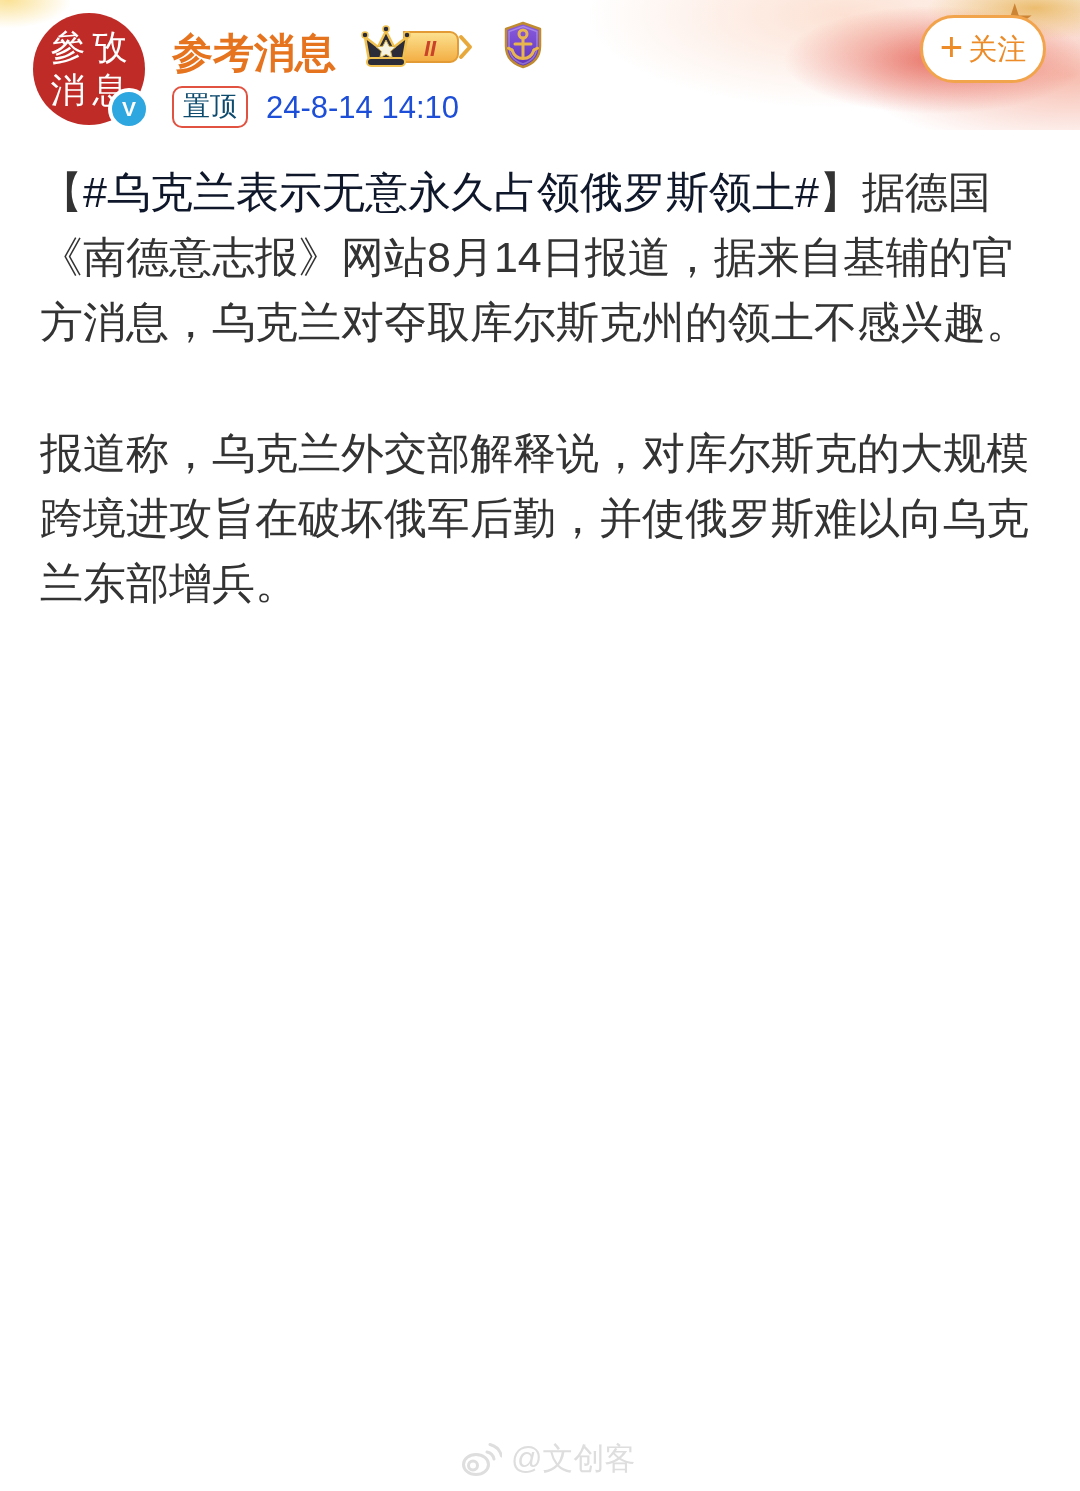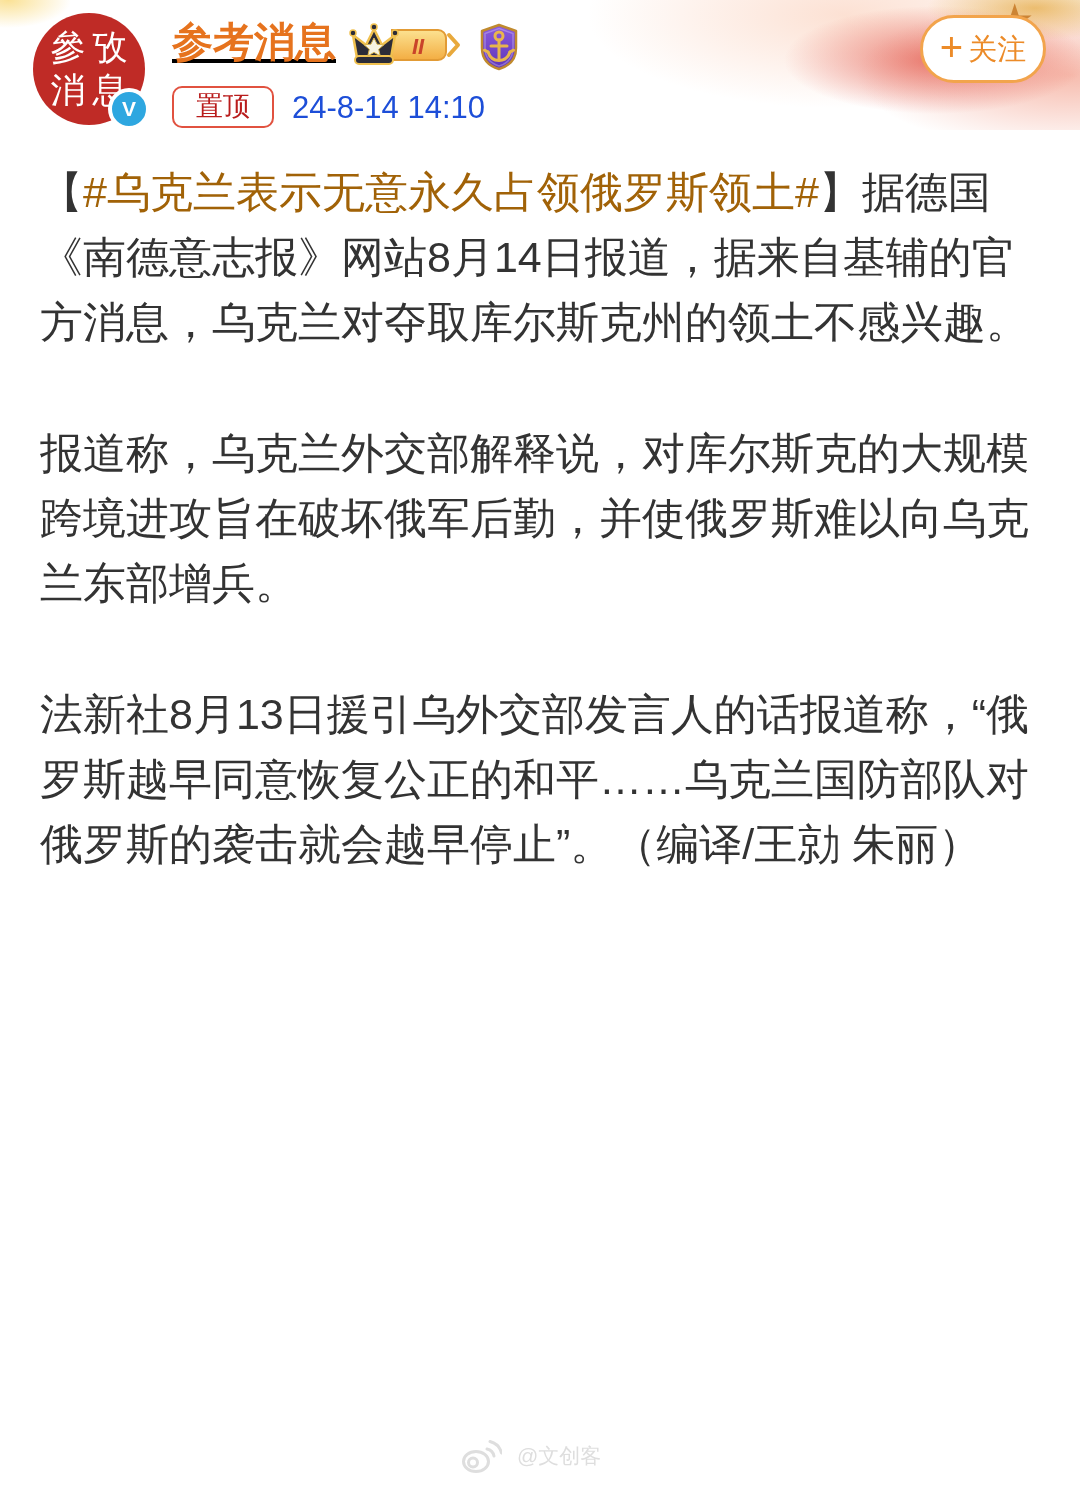--- a/index.html
+++ b/index.html
@@ -26,47 +26,47 @@
   }
   .avatar span{
     color:#fff;font-size:35px;line-height:43px;text-align:center;
     font-family:"Liberation Serif","DejaVu Serif",serif;
   }
   .v-badge{
     position:absolute;right:-5px;bottom:-5px;width:42px;height:42px;border-radius:50%;
     background:#2ea7e0;border:4px solid #fff;box-sizing:border-box;color:#fff;
     font-weight:bold;font-size:21px;display:flex;align-items:center;justify-content:center;
   }
-  .name-row{position:absolute;left:172px;top:22px;height:52px;display:flex;align-items:flex-start;gap:12px;text-decoration:underline;}
+  .name-row{position:absolute;left:172px;top:22px;height:52px;display:flex;align-items:flex-end;gap:24px;}
   .username{font-size:41px;font-weight:600;color:#e6731e;line-height:1;cursor:pointer;}
   .meta-row{position:absolute;left:172px;top:86px;display:flex;align-items:center;gap:18px;}
   .pin-tag{
-    border:2px solid #e15240;color:#b91c1c;border-radius:10px;font-size:27px;line-height:1;
-    padding:5px 22px 6px;
+    border:2px solid #e15240;color:#0c4a6e;border-radius:10px;font-size:27px;line-height:1;
+    padding:5px 9px 6px;
   }
   .meta-text{color:#1d4ed8;font-size:31px;line-height:1;}
   .follow-btn{
     position:absolute;right:34px;top:15px;width:126px;height:68px;box-sizing:border-box;
     background:#fff;border:3px solid #f2a44c;border-radius:36px;color:#ec8b28;
     display:flex;align-items:center;justify-content:center;gap:5px;cursor:pointer;
   }
   .follow-btn .plus{font-size:40px;line-height:1;font-weight:400;margin-top:-4px;}
   .follow-btn .lbl{font-size:29px;line-height:1;}
   
   .content{
     position:absolute;left:40px;top:160px;width:1000px;
     font-size:43px;line-height:65px;color:#333333;text-align:left;
   }
   .content p{margin:0 0 66px 0;}
   .content p:last-child{margin-bottom:0;}
-  .hashtag{color:#a16207;cursor:pointer;}
+  .hashtag{color:#0f172a;cursor:pointer;}
   
   .watermark{
-    position:absolute;left:460px;top:1438px;display:flex;align-items:center;gap:15px;
-    color:#dedede;font-size:21px;text-shadow:0 0 2px #fff;
+    position:absolute;left:460px;top:1438px;display:flex;align-items:center;gap:9px;
+    color:#dedede;font-size:31px;text-shadow:0 0 2px #fff;
   }
   .watermark svg{display:block;}
 </style>
 </head>
 <body>
 
 <div class="post">
 
   <div class="banner"></div>
   <div class="banner-star">★</div>
@@ -135,21 +135,20 @@
   </div>
 
   <div class="follow-btn">
     <span class="plus">+</span>
     <span class="lbl">关注</span>
   </div>
 
   <div class="content">
     <p><span>【</span><span class="hashtag">#乌克兰表示无意永久占领俄罗斯领土#</span><span>】据德国《南德意志报》网站8月14日报道，据来自基辅的官方消息，乌克兰对夺取库尔斯克州的领土不感兴趣。</span></p>
     <p>报道称，乌克兰外交部解释说，对库尔斯克的大规模跨境进攻旨在破坏俄军后勤，并使俄罗斯难以向乌克兰东部增兵。</p>
-    <p>法新社8月13日援引乌外交部发言人的话报道称，“俄罗斯越早同意恢复公正的和平……乌克兰国防部队对俄罗斯的袭击就会越早停止”。（编译/王勍 朱丽）</p>
   </div>
 
   <div class="watermark">
     <svg width="42" height="36" viewBox="0 0 42 36" fill="none" stroke="currentColor">
       <ellipse cx="16" cy="23.5" rx="12.5" ry="10" stroke-width="3"></ellipse>
       <circle cx="13" cy="24.5" r="4.5" stroke-width="3"></circle>
       <path d="M27 11 a9 9 0 0 1 7 7" stroke-width="3" stroke-linecap="round"></path>
       <path d="M30 3.5 a16 16 0 0 1 11.5 11.5" stroke-width="3" stroke-linecap="round"></path>
     </svg>
     <span>@文创客</span>

